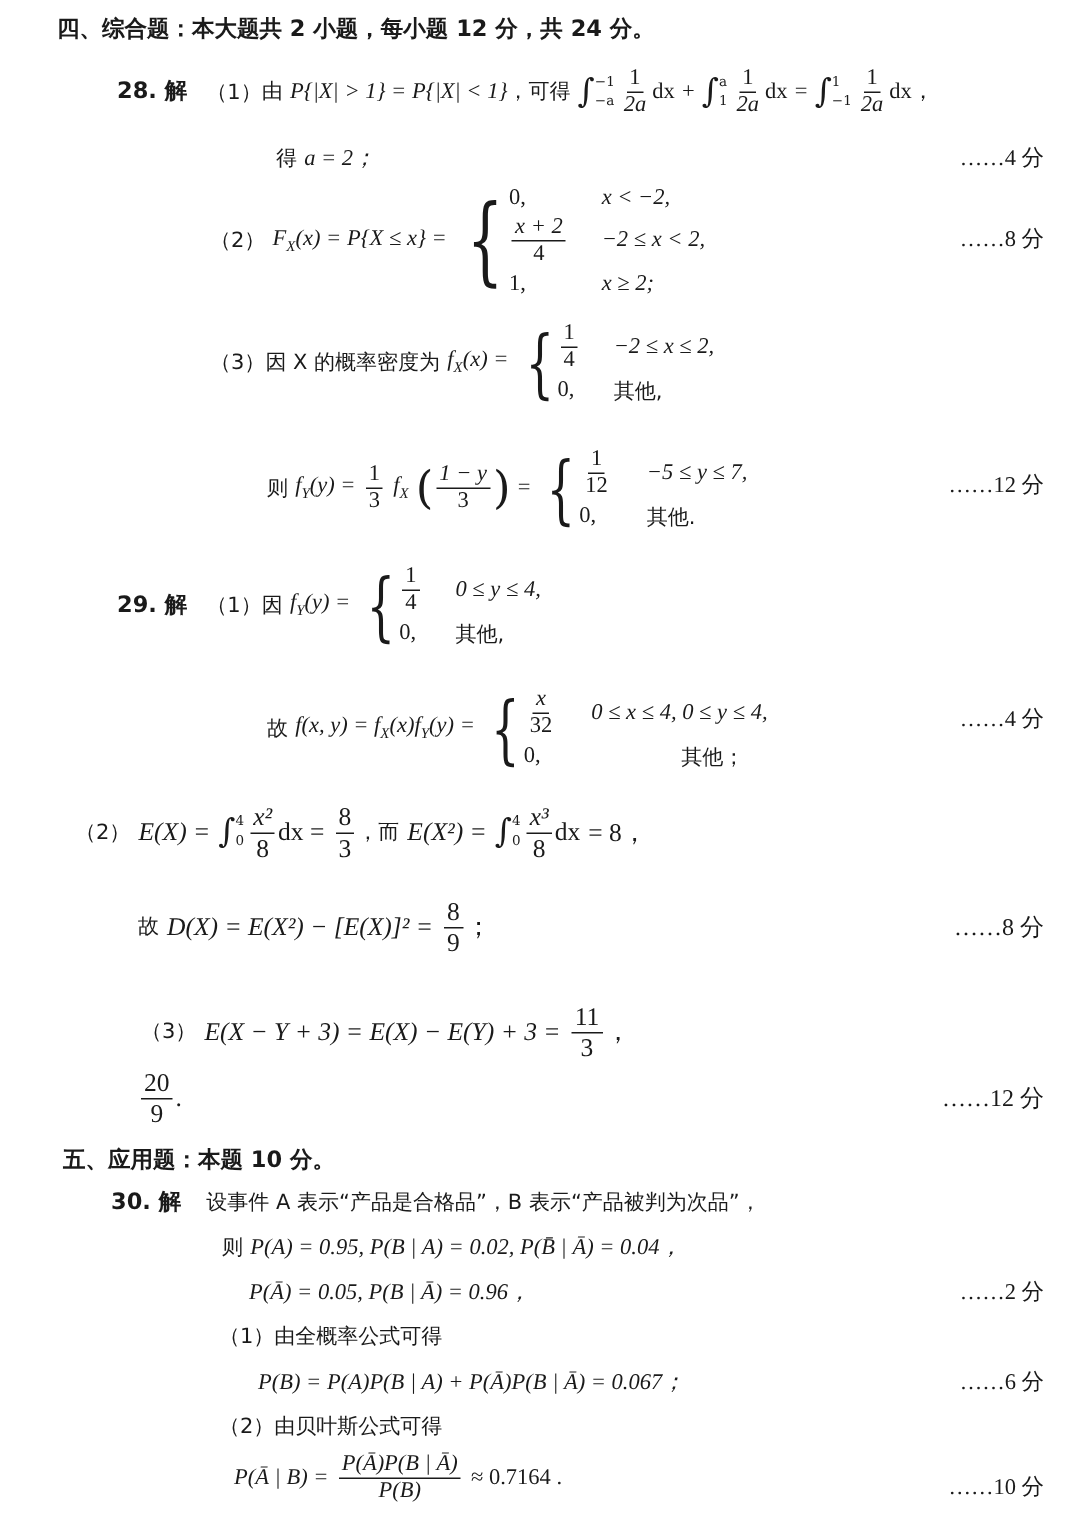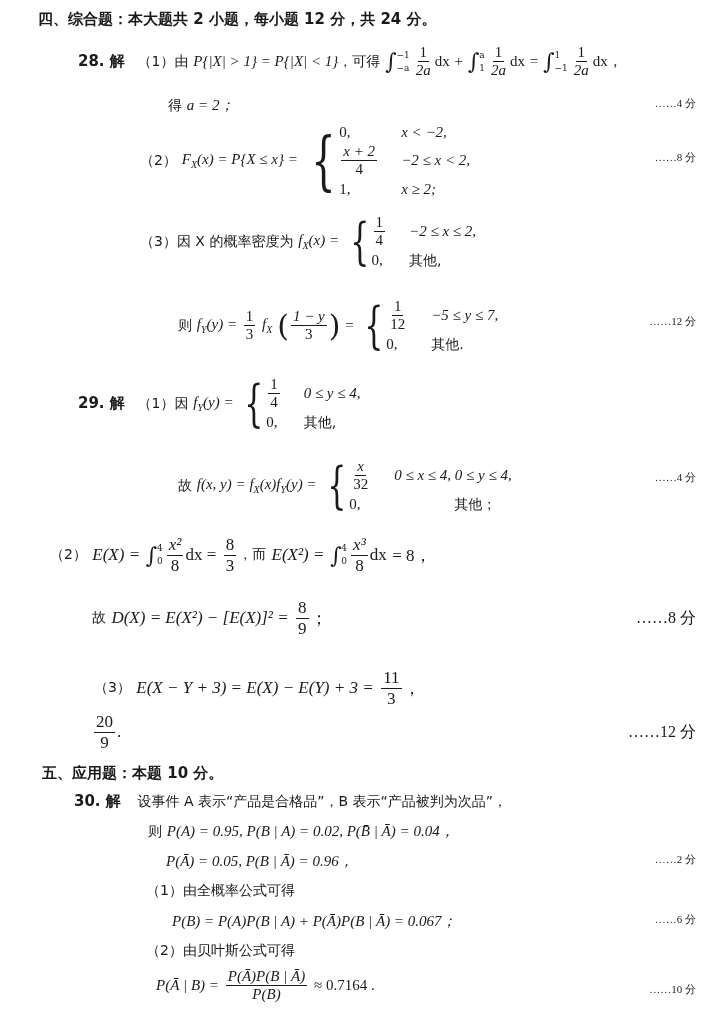--- a/index.html
+++ b/index.html
@@ -3,21 +3,21 @@
 <meta charset="utf-8">
 <style>
   html, body { margin:0; padding:0; background:#ffffff; }
   body { width:724px; height:1024px; position:relative; overflow:hidden;
          font-family:"DejaVu Serif","Liberation Serif",serif; color:#1a1a1a; font-size:15px; }
   .abs { position:absolute; white-space:nowrap; }
   .heading { font-family:"DejaVu Sans","Liberation Sans",sans-serif; font-weight:bold; font-size:15px; }
   .m { font-family:"Liberation Serif","DejaVu Serif",serif; font-style:italic; }
   .r { font-family:"Liberation Serif","DejaVu Serif",serif; font-style:normal; }
   .cn { font-family:"DejaVu Sans","Liberation Sans",sans-serif; font-size:14px; }
-  .score { position:absolute; right:28px; font-family:"Liberation Serif",serif; font-size:11px; white-space:nowrap; }
+  .score { position:absolute; right:28px; font-family:"Liberation Serif",serif; font-size:15px; white-space:nowrap; }
   .frac { display:inline-flex; flex-direction:column; align-items:center; vertical-align:middle; margin:0 2px; }
   .frac .num { border-bottom:1px solid #1a1a1a; padding:0 2px; line-height:1.15; }
   .frac .den { line-height:1.15; padding:0 2px; }
   .cases { display:inline-flex; align-items:stretch; vertical-align:middle; }
   .cases .brace { font-size:64px; line-height:1; font-family:"DejaVu Serif",serif; font-weight:200; transform:scaleX(0.6); margin-right:-4px; display:flex; align-items:center; }
   .cases .rows { display:grid; grid-template-columns:auto auto; column-gap:22px; row-gap:2px; align-items:center; }
   .cases .rows span { white-space:nowrap; }
   .int { font-size:22px; font-family:"DejaVu Serif",serif; vertical-align:middle; }
   .lim { display:inline-flex; flex-direction:column; font-size:9px; vertical-align:middle; line-height:1.4; margin-right:2px; }
   sub, sup { font-size:10px; }
@@ -48,21 +48,21 @@
     </span><span class="r">dx</span>
   <span class="r">=</span>
   <span class="int">∫</span><span class="lim">
       <span>1</span>
       <span>−1</span>
     </span><span class="frac m">
       <span class="num r">1</span>
       <span class="den">2a</span>
     </span><span class="r">dx</span><span class="r">，</span>
 </div>
-<div class="abs" style="left:168px; top:96px;">
+<div class="abs" style="left:184px; top:96px;">
   <span class="cn">得</span>
   <span class="m">a = 2；</span>
 </div>
 <div class="score" style="top:96px;">……4 分</div>
 
 <div class="abs" style="left:140px; top:124px;">
   <span class="cn" style="vertical-align:middle;">（2）</span>
   <span class="m" style="vertical-align:middle;"><span>F</span><sub>X</sub><span>(x) = P{X ≤ x} =</span></span>
   <span class="cases">
     <span class="brace">{</span>

